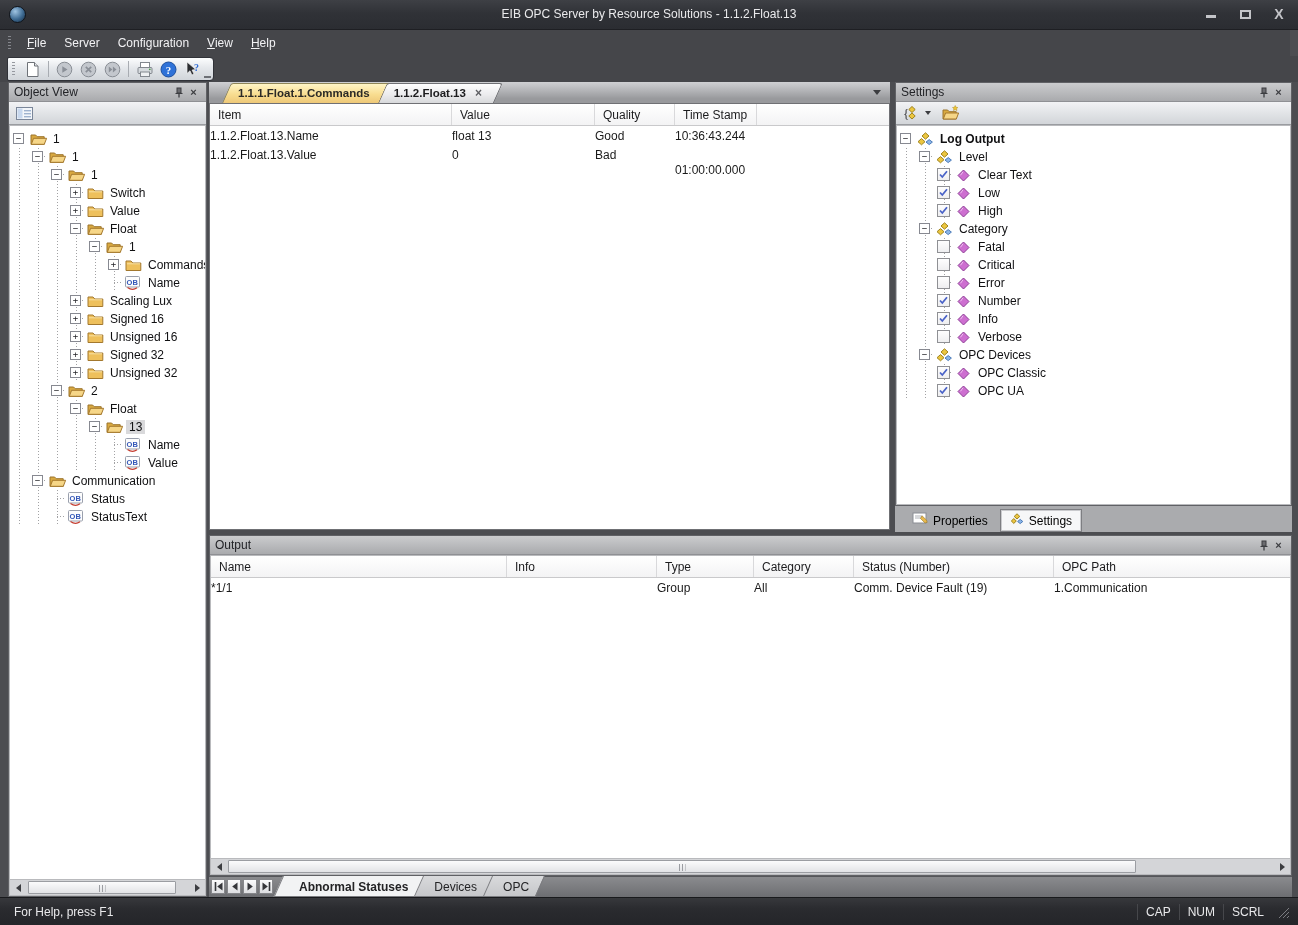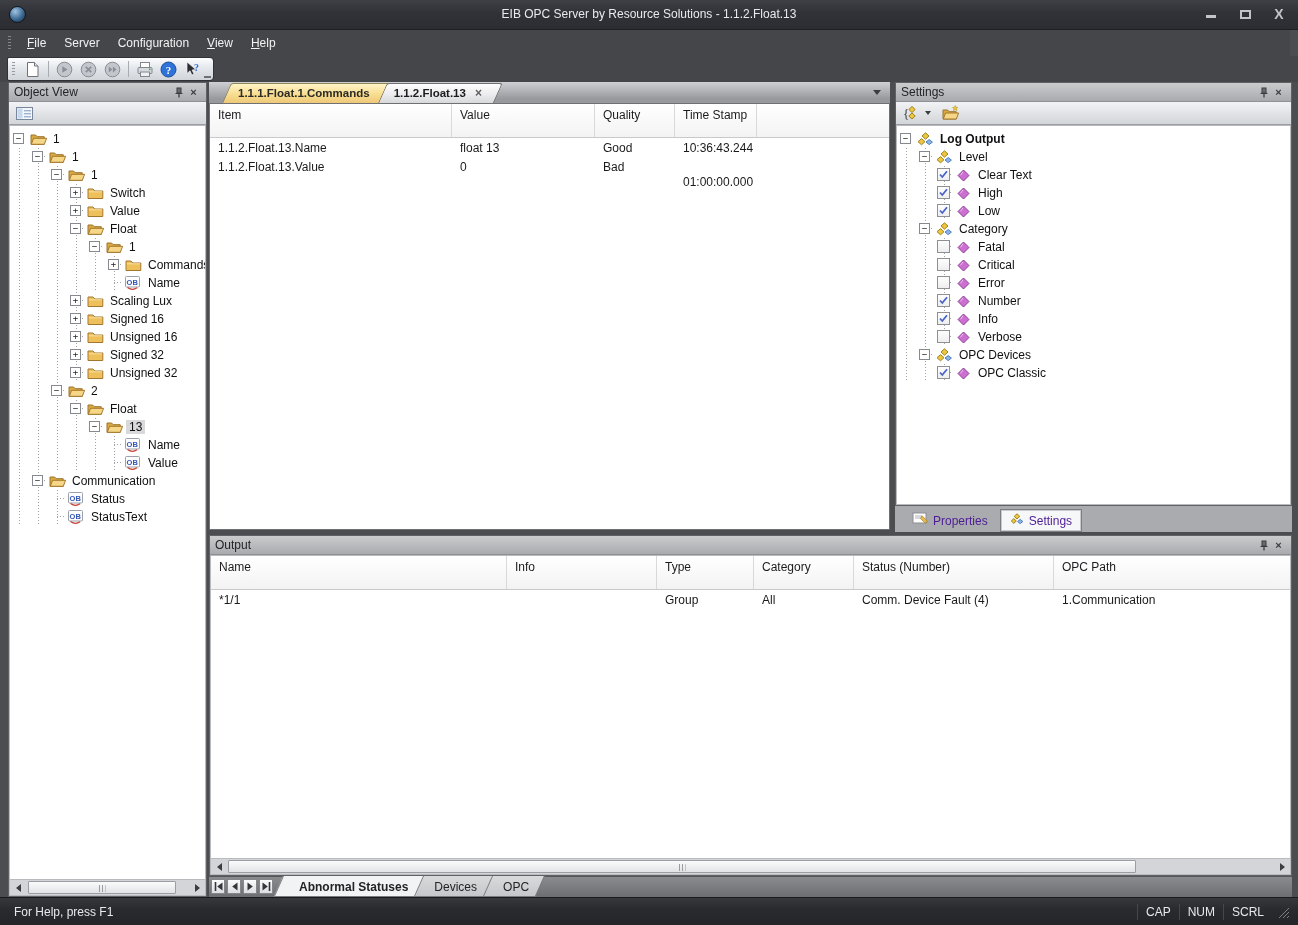--- a/index.html
+++ b/index.html
@@ -86,29 +86,29 @@
     border:1px solid #8f8658; border-bottom:none; border-radius:3px 3px 0 0; z-index:-1;
     background:linear-gradient(#fff5c6,#f8dd90 55%,#eec878); }
   .tab.active { z-index:3; color:#1c1c1e; }
   .tab.active::before { border-color:#6f7074; background:linear-gradient(#fefefe,#ececee 55%,#d8d9db); }
   .tab-close { margin-left:9px; color:#5f6064; font-weight:bold; font-size:12px; }
   .tab-dd { position:absolute; right:9px; top:8px; width:0; height:0;
     border-left:4.5px solid transparent; border-right:4.5px solid transparent; border-top:5px solid #3c3d40; }
   .doc-body { position:absolute; left:0; right:0; top:21px; bottom:0; background:#fff; border:1px solid #6f7074; }
 
   
-  .thead { display:flex; height:34px; background:linear-gradient(#ffffff,#f3f3f4); border-bottom:1px solid #c9c9cb; }
+  .thead { display:flex; height:22px; background:linear-gradient(#ffffff,#f3f3f4); border-bottom:1px solid #c9c9cb; }
   .th { padding:4px 8px 0; border-right:1px solid #d9d9db; color:#1c1c1e; overflow:hidden; white-space:nowrap; }
   .trow { display:flex; height:19px; align-items:center; }
-  .td { padding:0 8px; overflow:hidden; white-space:nowrap; }
+  .td { padding:0 0; overflow:hidden; white-space:nowrap; }
 
   
   .side-tabs { position:absolute; display:flex; align-items:stretch; padding:3px 0 0 8px; gap:3px;
     background:#aaabae; }
-  .side-tab { display:flex; align-items:center; gap:5px; padding:2px 9px; color:#4c1d95; }
+  .side-tab { display:flex; align-items:center; gap:5px; padding:2px 9px; color:#000000; }
   .side-tab.active { background:#f6f7f8; border:1px solid #7d7e82; box-shadow:0 0 0 1px #c9cacd inset; }
 
   
   .bottom-strip { position:absolute; display:flex; align-items:flex-end;
     background:linear-gradient(#8a8b8e,#6d6e72); border-top:1px solid #55565a; }
   .nav-btns { display:flex; gap:2px; margin:0 10px 3px 2px; }
   .nav-btn { width:14px; height:15px; background:linear-gradient(#fbfbfc,#dddee1); border:1px solid #85868a;
     display:flex; align-items:center; justify-content:center; }
   .btab { position:relative; height:21px; display:flex; align-items:center; padding:0 16px; color:#232325; z-index:1; }
   .btab::before { content:""; position:absolute; inset:0; transform:skewX(-24deg); transform-origin:0 0;
@@ -703,39 +703,39 @@
                 <path d="M2 5.5 4.3 8 9 2.3" stroke="#4a63c8" stroke-width="1.8" fill="none"></path>
               </svg>
             </span>
           </span>
           <span class="node-icon">
             <svg width="13" height="13">
               <path d="M6.5 1 12 6.5 6.5 12 1 6.5Z" fill="#cd6fd0" stroke="#8d3d96"></path>
               <path d="M6 2.8 3.5 6.3" stroke="#eec2ef" fill="none"></path>
             </svg>
           </span>
-          <span class="node-label">High</span>
+          <span class="node-label">Low</span>
         </div>
         <div class="tree-row">
           <span class="tcell v"></span>
           <span class="tcell v"></span>
           <span class="tcell v stub">
             <span class="checkbox">
               <svg width="11" height="11">
                 <path d="M2 5.5 4.3 8 9 2.3" stroke="#4a63c8" stroke-width="1.8" fill="none"></path>
               </svg>
             </span>
           </span>
           <span class="node-icon">
             <svg width="13" height="13">
               <path d="M6.5 1 12 6.5 6.5 12 1 6.5Z" fill="#cd6fd0" stroke="#8d3d96"></path>
               <path d="M6 2.8 3.5 6.3" stroke="#eec2ef" fill="none"></path>
             </svg>
           </span>
-          <span class="node-label">Low</span>
+          <span class="node-label">High</span>
         </div>
         <div class="tree-row">
           <span class="tcell v"></span>
           <span class="tcell v stub">
             <span class="expander">−</span>
           </span>
           <span class="node-icon">
             <svg width="17" height="15">
               <path d="M8.5 0.8 12 4 8.5 7.2 5 4Z" fill="#ecc63f" stroke="#9f8420"></path>
               <path d="M4.5 6.6 8 9.7 4.5 12.8 1 9.7Z" fill="#ecc63f" stroke="#9f8420"></path>
@@ -860,20 +860,38 @@
               </svg>
             </span>
           </span>
           <span class="node-icon">
             <svg width="13" height="13">
               <path d="M6.5 1 12 6.5 6.5 12 1 6.5Z" fill="#cd6fd0" stroke="#8d3d96"></path>
               <path d="M6 2.8 3.5 6.3" stroke="#eec2ef" fill="none"></path>
             </svg>
           </span>
           <span class="node-label">OPC Classic</span>
+        </div>
+        <div class="tree-row">
+          <span class="tcell v"></span>
+          <span class="tcell v"></span>
+          <span class="tcell v stub">
+            <span class="checkbox">
+              <svg width="11" height="11">
+                <path d="M2 5.5 4.3 8 9 2.3" stroke="#4a63c8" stroke-width="1.8" fill="none"></path>
+              </svg>
+            </span>
+          </span>
+          <span class="node-icon">
+            <svg width="13" height="13">
+              <path d="M6.5 1 12 6.5 6.5 12 1 6.5Z" fill="#cd6fd0" stroke="#8d3d96"></path>
+              <path d="M6 2.8 3.5 6.3" stroke="#eec2ef" fill="none"></path>
+            </svg>
+          </span>
+          <span class="node-label">OPC UA</span>
         </div>
       </div>
   </div>
 
   <div class="side-tabs" style="left:895px;top:424px;width:397px;height:26px" id="side-tabs">
       <div class="side-tab">
         <span><svg width="16" height="15">
             <rect x="1" y="1" width="13" height="10" fill="#fff" stroke="#8a8d93"></rect>
             <path d="M3 4h7M3 6h7" stroke="#aeb1b6"></path>
             <path d="M8.5 6.5l4.5 4.5 2.2-.7-.7-2.2-4.5-4.3z" fill="#e8b84c" stroke="#9a7a28" stroke-width="0.6"></path>
@@ -914,21 +932,21 @@
             <div class="th" style="width: 97px; flex: 0 0 97px;">Type</div>
             <div class="th" style="width: 100px; flex: 0 0 100px;">Category</div>
             <div class="th" style="width: 200px; flex: 0 0 200px;">Status (Number)</div>
             <div class="th" style="flex: 1 1 0%; border-right: none;">OPC Path</div>
           </div>
           <div class="trow">
             <div class="td" style="width: 296px; flex: 0 0 296px;">*1/1</div>
             <div class="td" style="width: 150px; flex: 0 0 150px;"></div>
             <div class="td" style="width: 97px; flex: 0 0 97px;">Group</div>
             <div class="td" style="width: 100px; flex: 0 0 100px;">All</div>
-            <div class="td" style="width: 200px; flex: 0 0 200px;">Comm. Device Fault (4)</div>
+            <div class="td" style="width: 200px; flex: 0 0 200px;">Comm. Device Fault (19)</div>
             <div class="td" style="flex: 1 1 0%;">1.Communication</div>
           </div>
         </div>
     </div>
     <div class="hscroll">
       <div class="sb-btn" style="left:0">
           <div class="tri-l"></div>
         </div>
       <div class="sb-thumb" style="left:17px;width:908px">
           <div class="thumb-grip"></div>

